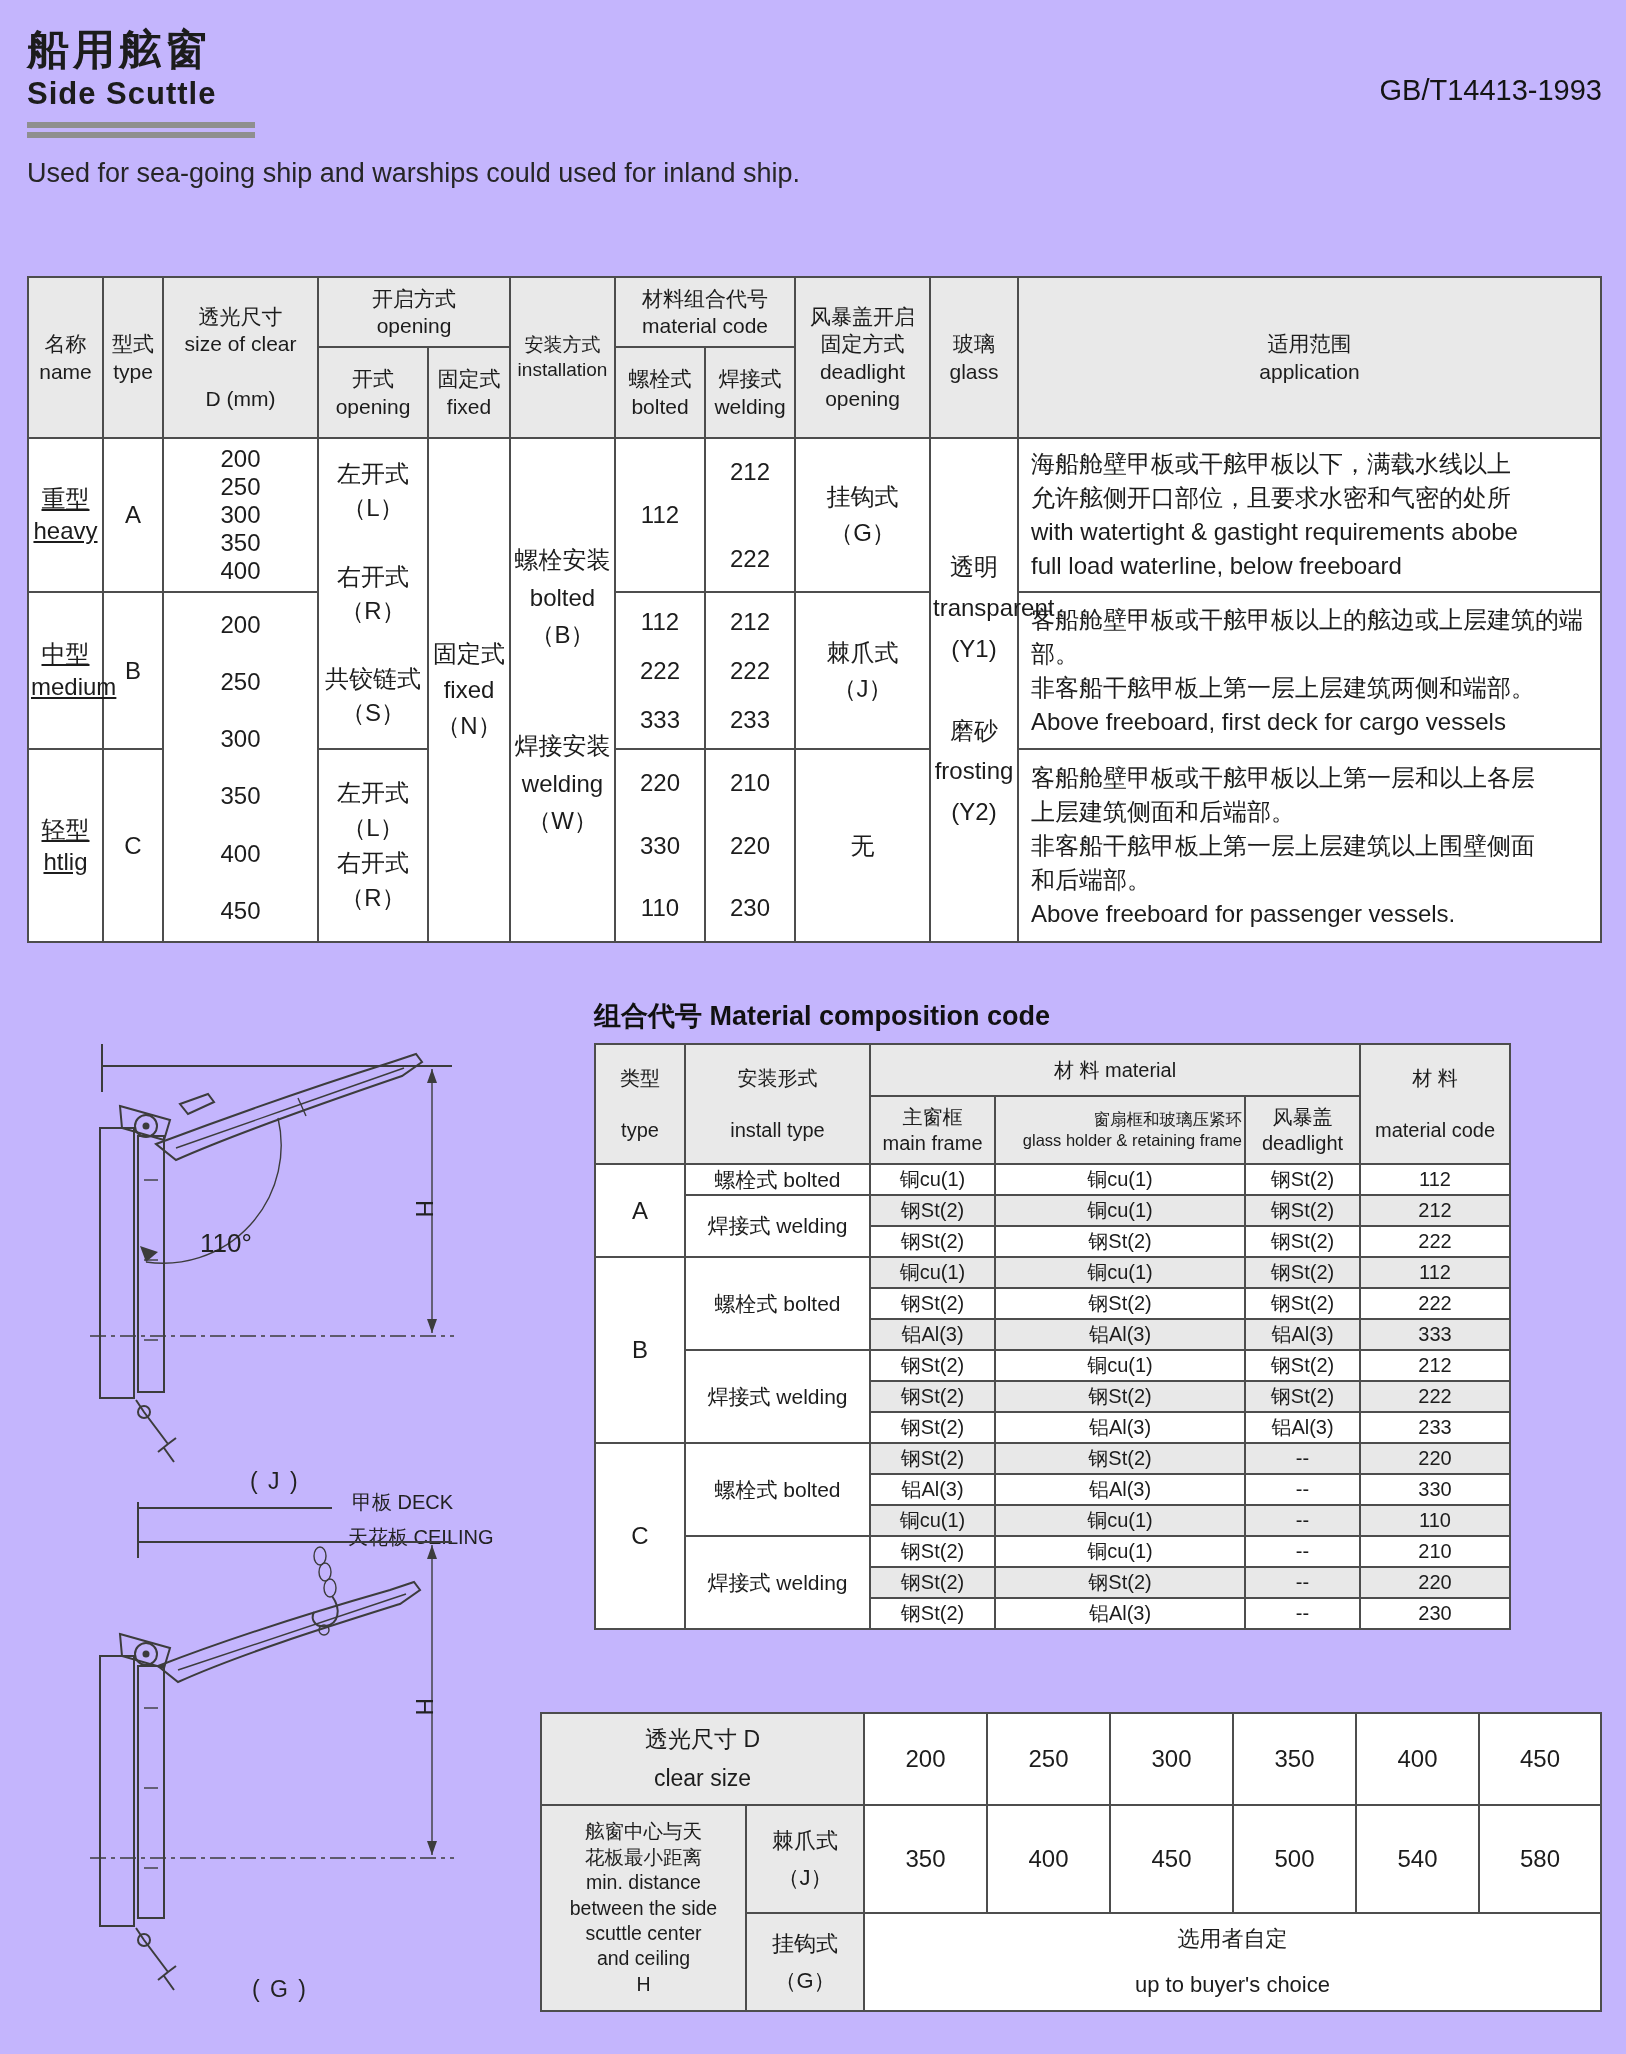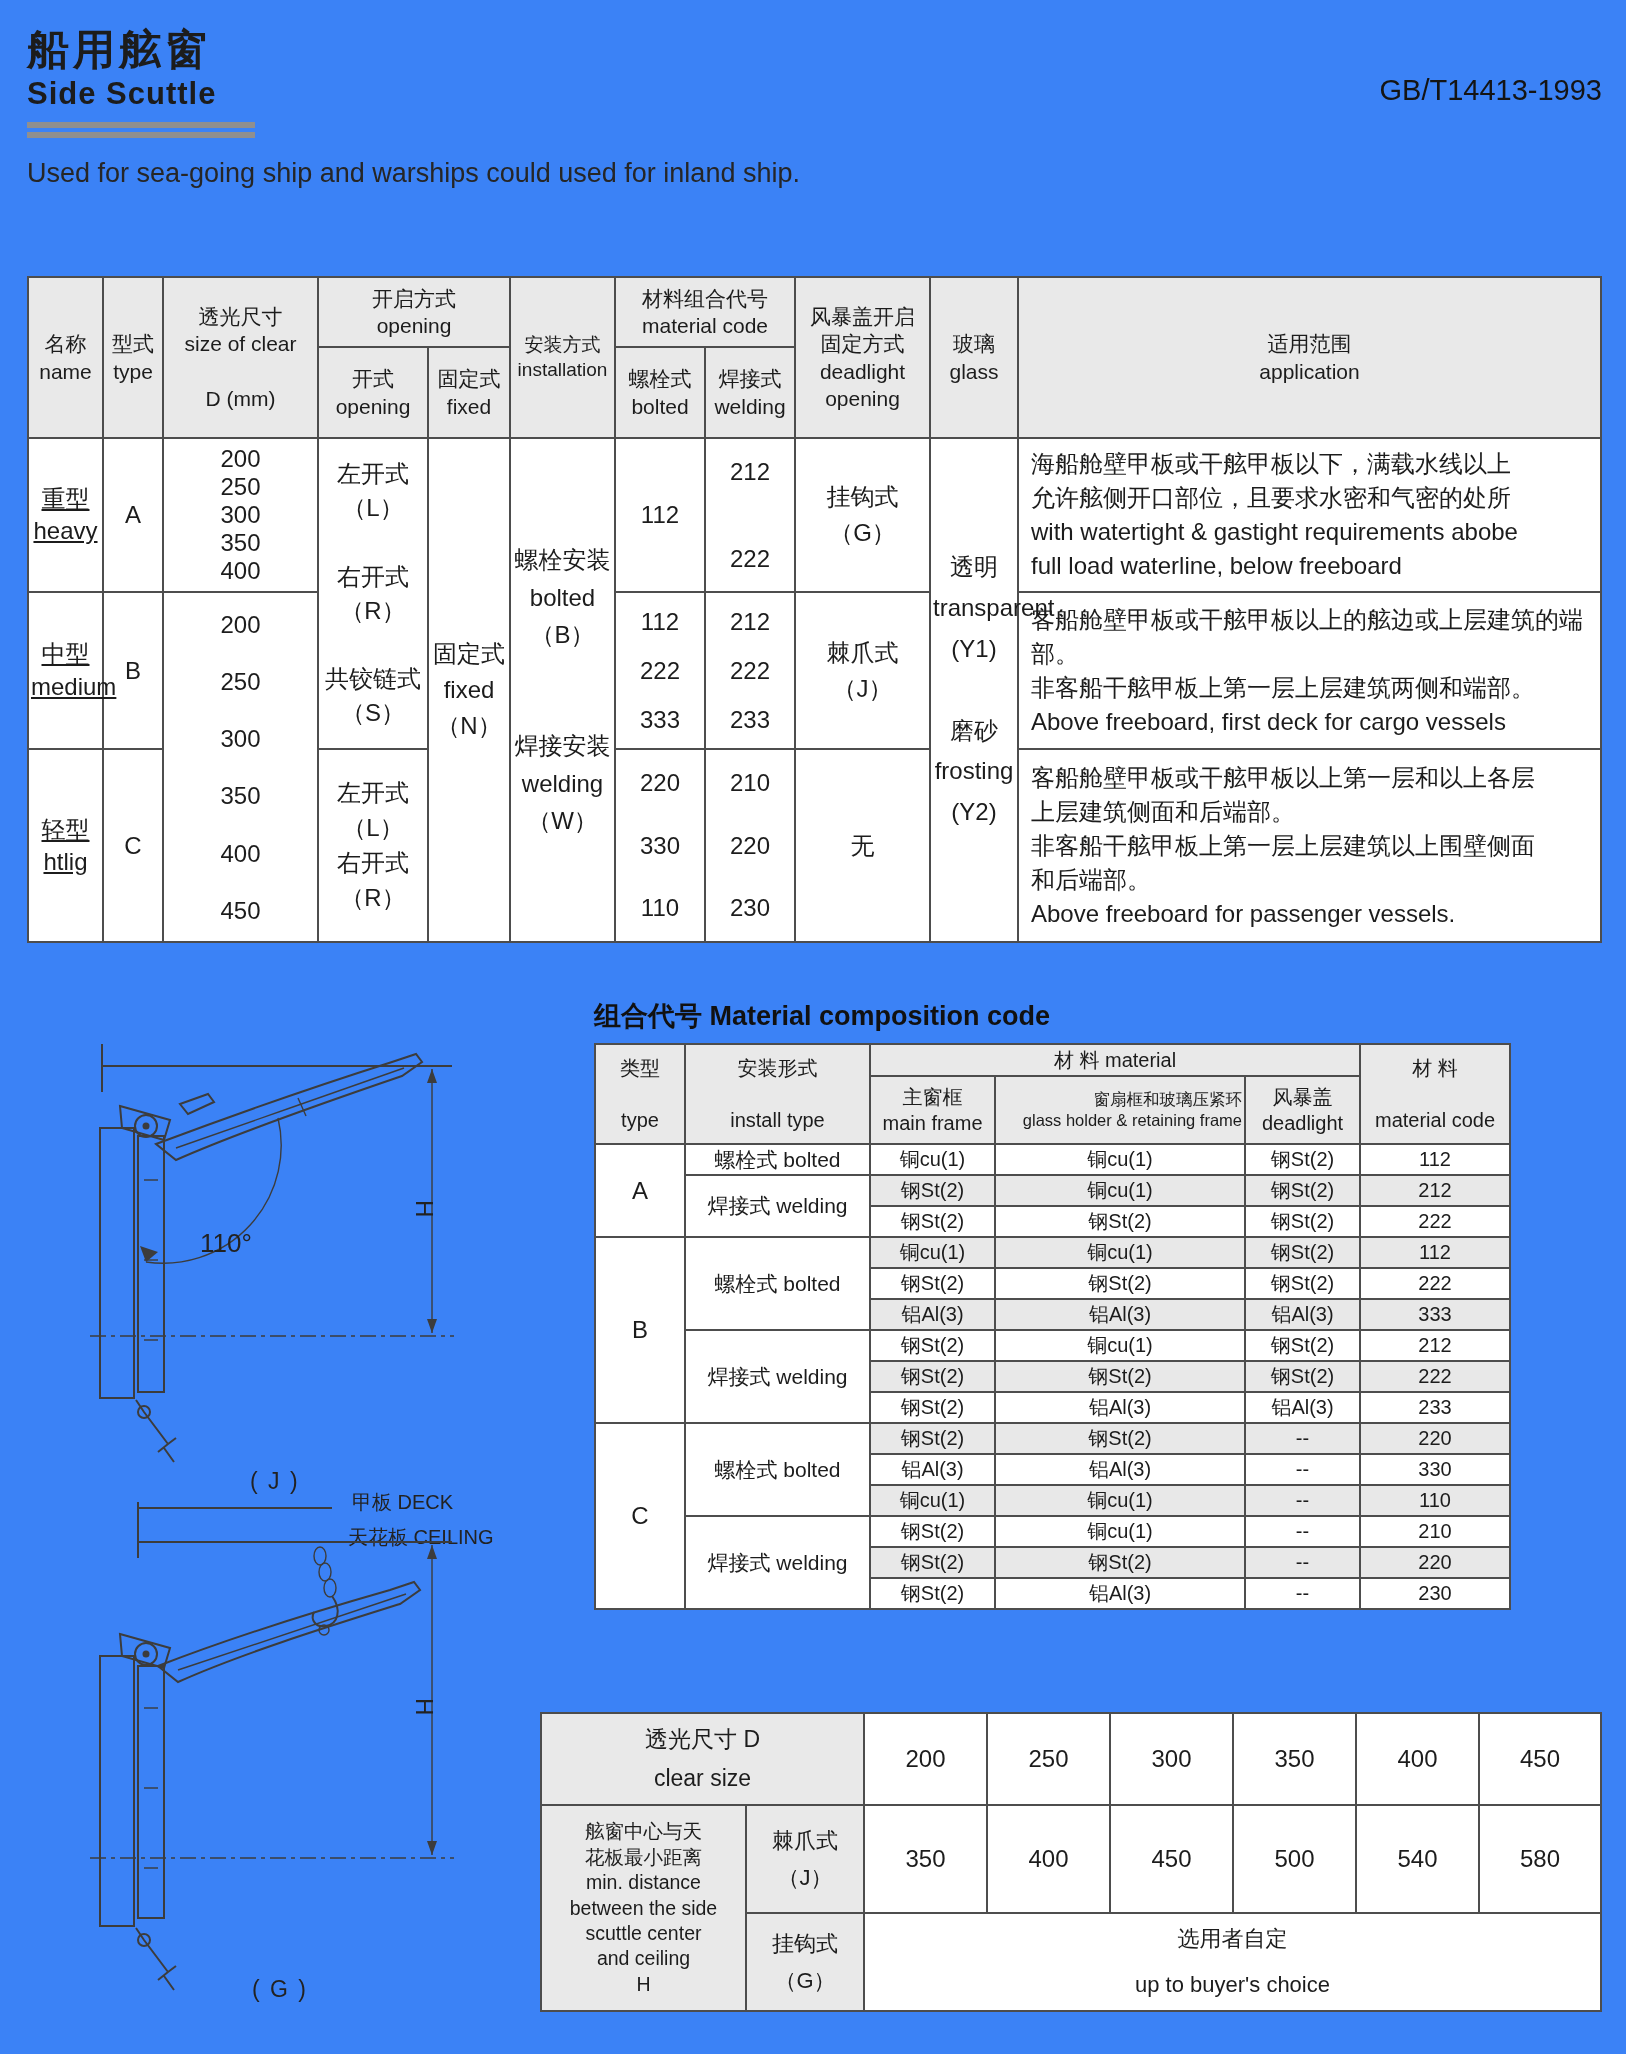--- a/index.html
+++ b/index.html
@@ -1,18 +1,18 @@
 <!DOCTYPE html>
 <html><head>
 <meta charset="utf-8">
 <style>
   * { box-sizing: border-box; }
   html,body { margin:0; padding:0; background:#ffffff; }
   .page {
-    position:relative; width:1626px; height:2054px; background:#3b82f6;
+    position:relative; width:1626px; height:2054px; background:#c4b5fd;
     font-family:"Liberation Sans","DejaVu Sans",sans-serif; color:#1c1c1c; overflow:hidden;padding-left:20px;
   }
   .title-zh { position:absolute; left:27px; top:22px; font-size:42px; font-weight:bold; letter-spacing:4px; }
   .title-en { position:absolute; left:27px; top:76px; font-size:31px; font-weight:bold; letter-spacing:1px; }
   .title-rule { position:absolute; left:27px; top:122px; width:228px; height:16px;
     border-top:6px solid #8f8f8f; border-bottom:6px solid #8f8f8f; }
   .standard { position:absolute; right:24px; top:74px; font-size:29px; color:#141414;margin-left:42px; }
   .intro-zh { position:absolute; left:27px; top:118px; font-size:27px; color:#262626; }
   .intro-en { position:absolute; left:27px; top:158px; font-size:27px; color:#262626; }
 
@@ -39,21 +39,21 @@
   .installcell { line-height:1.55; font-size:23px; }
   .glasscell   { font-size:17px; line-height:1.7; }
   .dlcell { font-size:24px; line-height:1.5; }
   .app { text-align:left !important; font-size:20.5px; line-height:1.42; padding:8px 12px !important; }
 
   
   .mct-title { position:absolute; left:594px; top:998px; font-size:27px; font-weight:bold; color:#111; }
   .mct { left:594px; top:1043px; width:915px; }
   .mct th { font-size:20px; line-height:1.3; }
   .mct td { font-size:20px; background:#fff; padding:0 4px; }
-  .mct tr.mh1 { height:32px; } .mct tr.mh2 { height:68px; }
+  .mct tr.mh1 { height:52px; } .mct tr.mh2 { height:68px; }
   .mct tr.br { height:31px; }
   .mct .fs17 { font-size:16.5px;text-align:right; }
   .mct tr.alt td.m { background:#e8e8e8; }
   .mct .instcell { font-size:21px; }
   .mct .tpcell { font-size:24px; }
 
   
   .clear { left:540px; top:1712px; width:1060px; }
   .clear td { font-size:24px; background:#fff; }
   .clear tr.cr1 { height:92px; } .clear tr.cr2 { height:108px; } .clear tr.cr3 { height:96px; }

